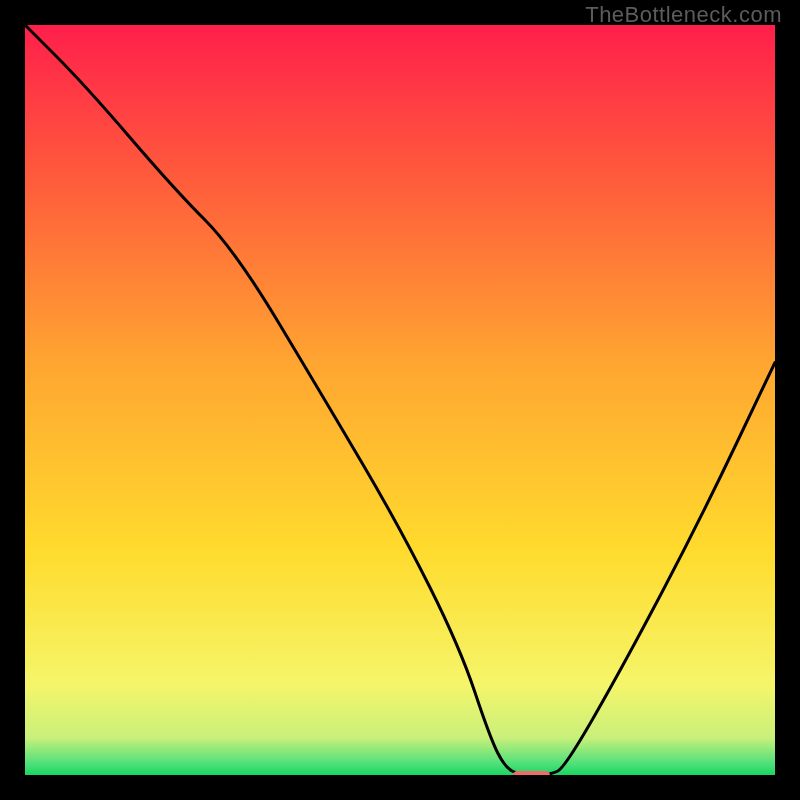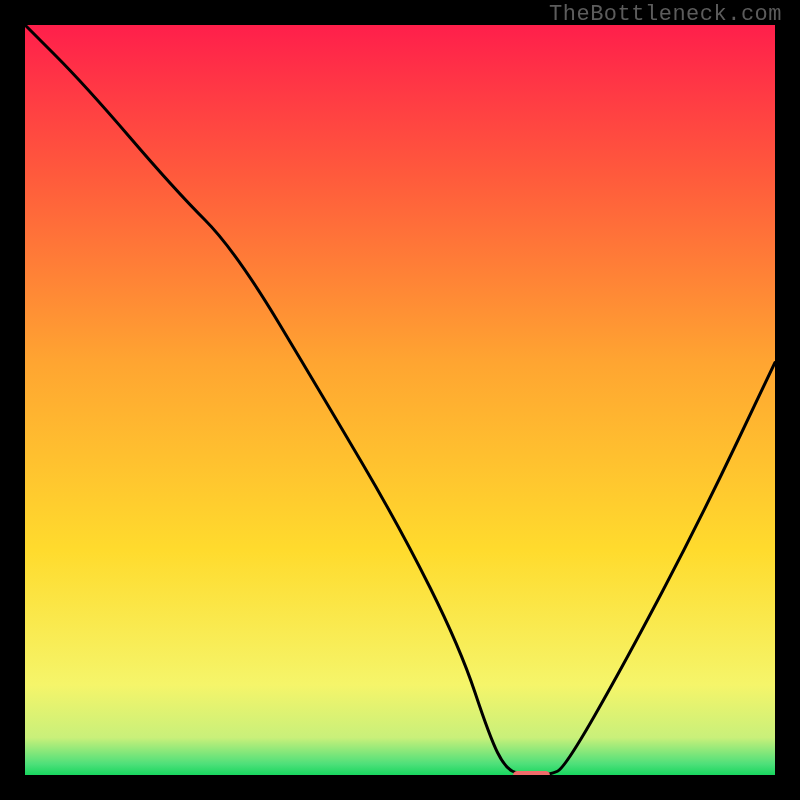--- a/index.html
+++ b/index.html
@@ -43,21 +43,21 @@
   .marker {
     position: absolute;
     border-radius: 999px;
     background: #f06a6a;
   }
   .watermark {
     position: absolute;
     top: 2px;
     right: 18px;
     color: #5c5c5c;
-    font-family: Liberation Mono, monospace;
+    font-family: Liberation Sans, sans-serif;
     font-size: 22px;
     letter-spacing: 0.5px;
     user-select: none;
   }
 </style>
 </head>
 <body>
 
 <div class="frame">
 

